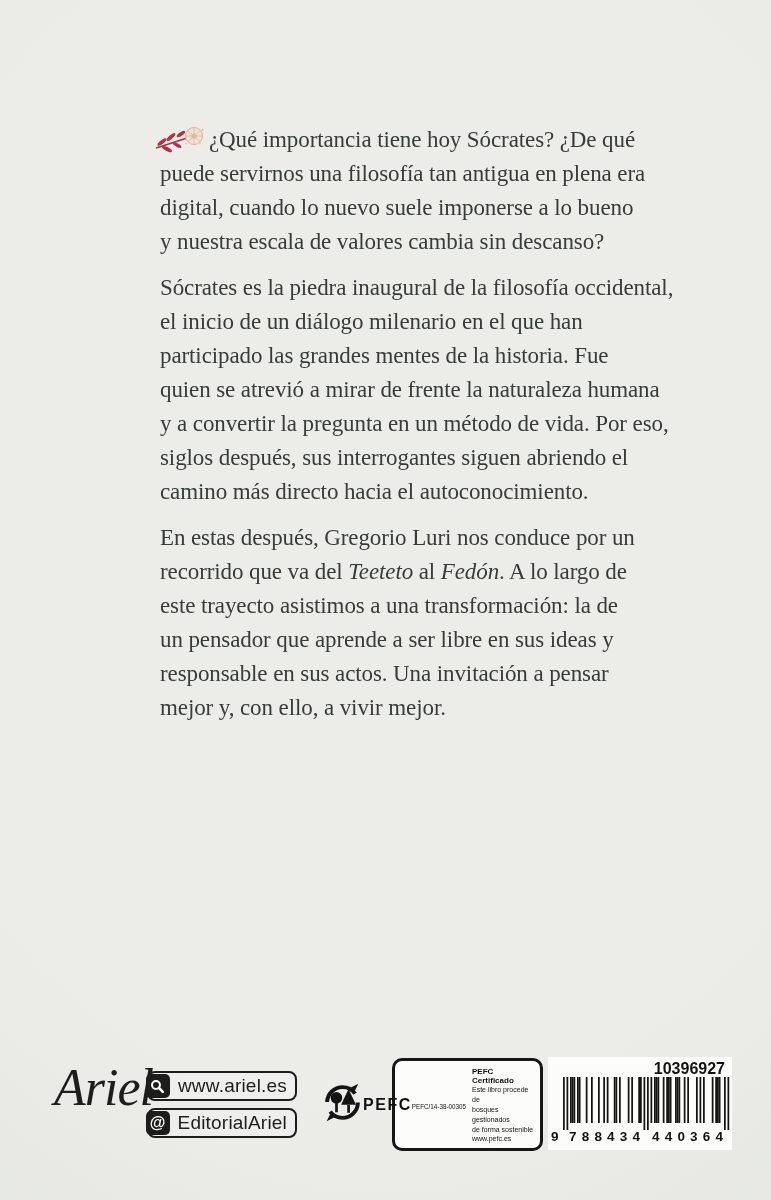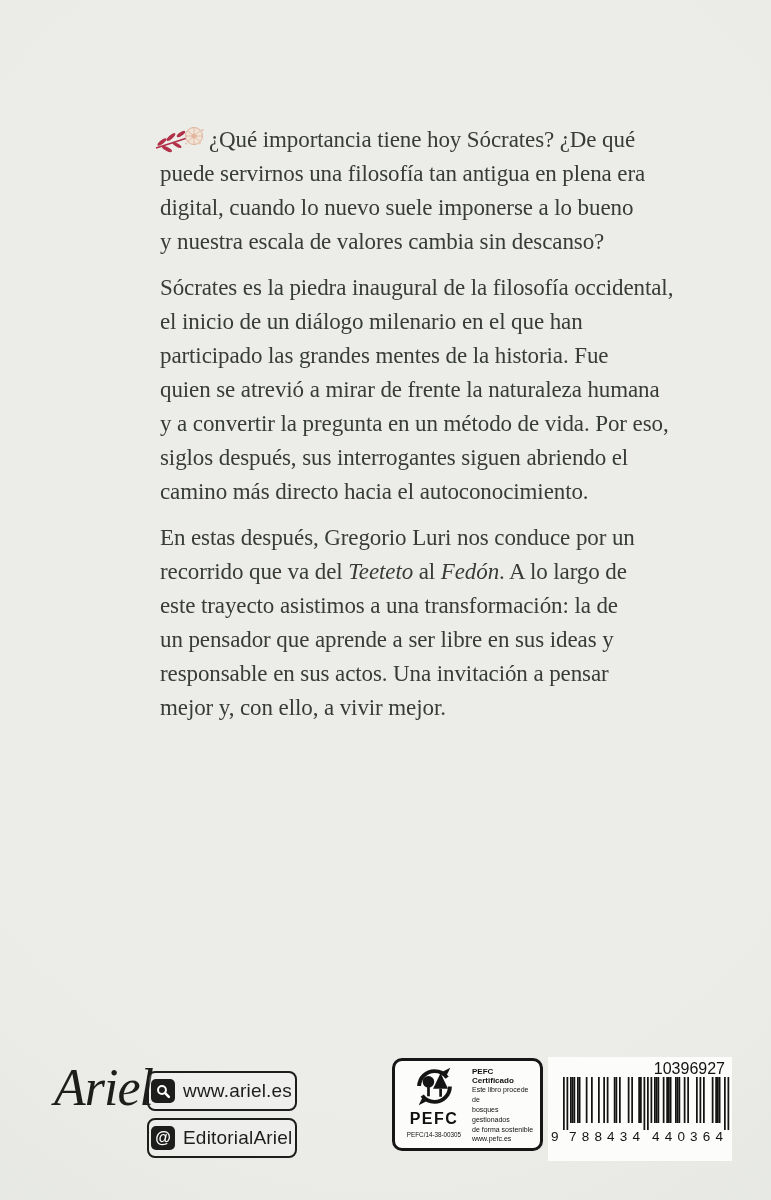--- a/index.html
+++ b/index.html
@@ -11,40 +11,40 @@
   .blurb{position:absolute;left:148px;top:122px;width:575px;font-size:23px;line-height:34px;letter-spacing:-0.1px;}
   .blurb p{margin:0 0 12px 12px;white-space:pre-line;}
   .blurb i{font-style:italic;}
   .flower{display:inline-block;width:50px;height:32px;vertical-align:-7px;margin:0 4px 0 -5px;}
   .flower svg{display:block;}
 
   .ariel{position:absolute;left:54px;top:1062px;font-family:"Liberation Serif",serif;font-style:italic;
     font-size:52px;line-height:1;color:#1d1d1b;letter-spacing:-1px;}
 
   .badges{position:absolute;left:147px;top:1071px;display:flex;flex-direction:column;gap:7px;}
-  .badge{display:flex;align-items:center;width:150px;height:40px;box-sizing:border-box;
-    border:2px solid #1d1d1b;border-radius:8px;padding:0 8px 0 2px;gap:8px;background:rgba(255,255,255,0.18);}
+  .badge{display:flex;align-items:center;width:150px;height:30px;box-sizing:border-box;
+    border:2px solid #1d1d1b;border-radius:8px;padding:0 8px 0 2px;gap:8px;background:rgba(255,255,255,0.18);justify-content:flex-end;}
   .badge-ico{width:24px;height:24px;border-radius:5px;background:#1d1d1b;display:flex;align-items:center;justify-content:center;flex:0 0 auto;}
   .badge-ico svg{display:block;}
   .at-glyph{color:#fff;font-family:"Liberation Sans",sans-serif;font-size:16px;font-weight:700;line-height:1;}
   .badge-label{font-family:"Liberation Sans",sans-serif;font-size:19px;color:#1d1d1b;letter-spacing:0.2px;white-space:nowrap;}
 
   .pefc{position:absolute;left:392px;top:1058px;width:151px;height:93px;box-sizing:border-box;
     background:#fcfcfa;border:3px solid #161616;border-radius:10px;display:flex;
     font-family:"Liberation Sans",sans-serif;color:#111;padding:5px 5px 5px 7px;}
-  .pefc-left{width:64px;display:flex;flex-direction:column;align-items:center;}
+  .pefc-left{width:64px;display:flex;flex-direction:row;align-items:center;justify-content:flex-end;}
   .pefc-logo{width:41px;height:41px;}
   .pefc-word{font-size:16px;font-weight:700;letter-spacing:1.5px;margin-top:0;line-height:1;}
   .pefc-lic{font-size:6.3px;margin-top:4px;white-space:nowrap;}
   .pefc-right{flex:1;display:flex;flex-direction:column;justify-content:center;padding:4px 0 4px 6px;}
   .pefc-cert{font-size:8px;font-weight:700;}
   .pefc-desc{font-size:7px;line-height:10px;white-space:pre-line;}
   .pefc-web{font-size:7px;}
 
-  .barcode{position:absolute;left:548px;top:1057px;width:184px;height:104px;background:#fcfcfa;font-family:"Liberation Sans",sans-serif;}
+  .barcode{position:absolute;left:548px;top:1057px;width:184px;height:93px;background:#fcfcfa;font-family:"Liberation Sans",sans-serif;font-weight:bold;}
   .barcode-num{text-align:right;padding:3px 7px 0 0;font-size:16px;line-height:17px;height:17px;color:#111;}
   #barcode-svg{display:block;}
 </style>
 </head>
 <body>
 
 <div class="cover">
 
   <div class="blurb">
     <p><span class="flower"><svg width="50" height="32" viewBox="0 0 50 32">

